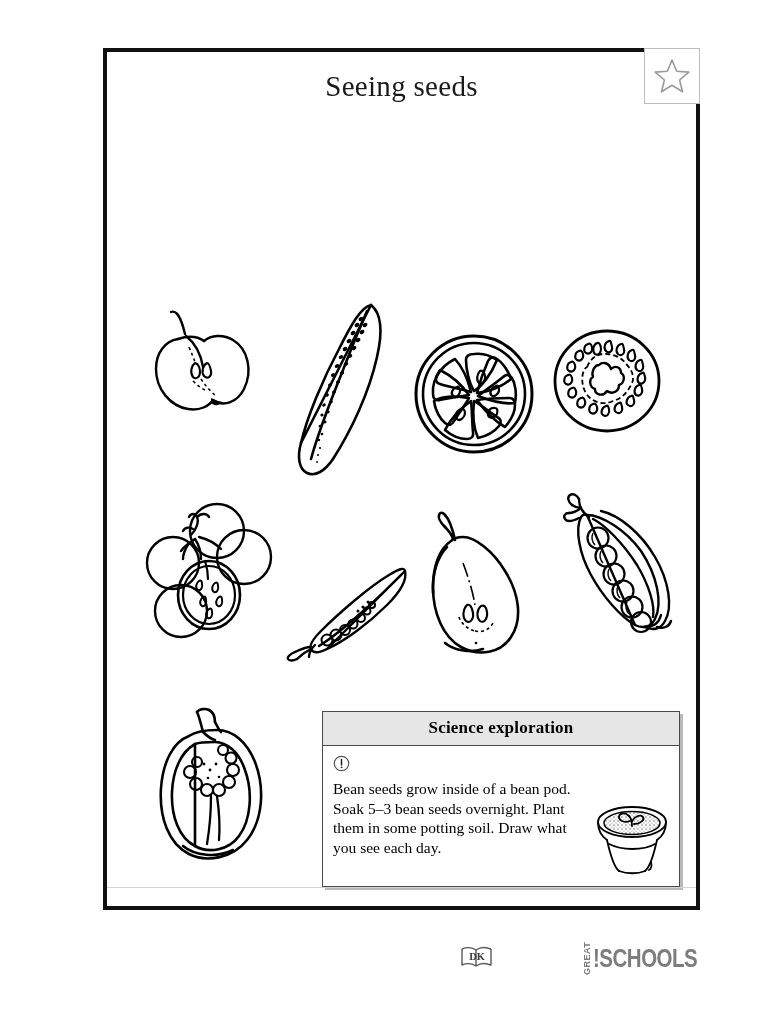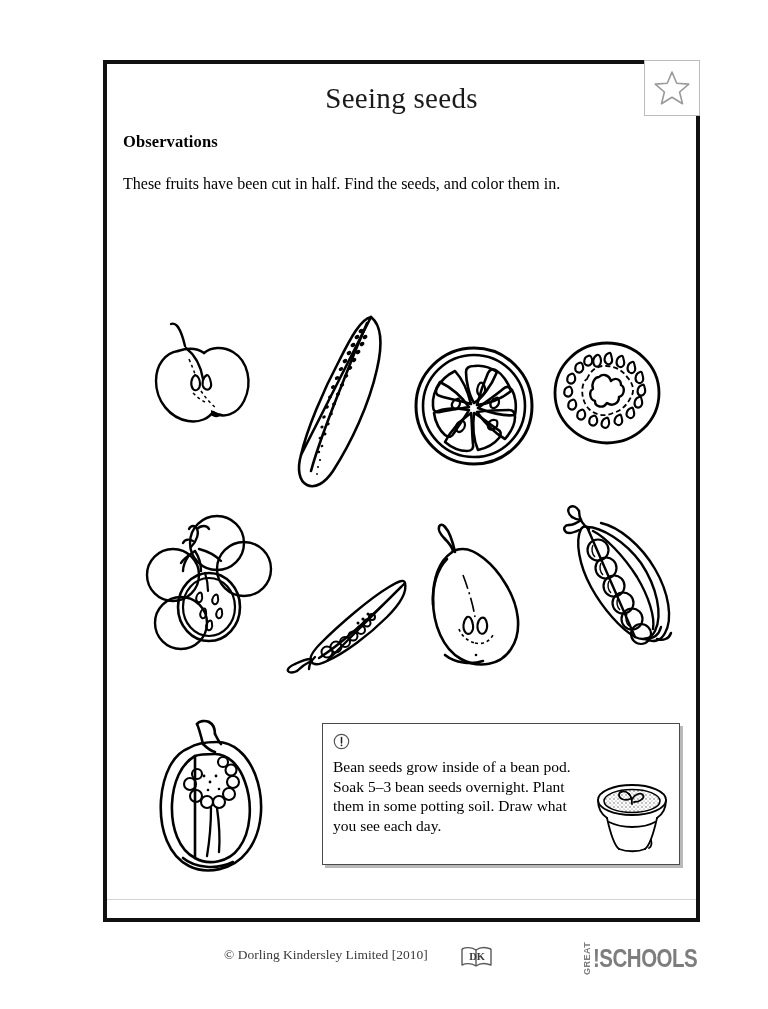--- a/index.html
+++ b/index.html
@@ -13,21 +13,21 @@
     position: relative;
     font-family: "Liberation Serif", serif;
     color: #000000;
     overflow: hidden;
   }
 
   
   .page-frame {
     position: absolute;
     left: 103px;
-    top: 60px;
+    top: 48px;
     width: 597px;
     height: 862px;
     border: 4px solid #111111;
     background: #14b8a6;
     box-sizing: border-box;
   }
   .page-inner {
     position: absolute;
     inset: 0;
     background: #ffffff;
@@ -225,23 +225,21 @@
 
     <div class="title">Seeing seeds</div>
 
     <div class="star-badge">
       <svg width="40" height="40" viewBox="0 0 40 40">
         <polygon points="20,4 24.7,15.2 36.8,16.1 27.6,24 30.5,35.8 20,29.3 9.5,35.8 12.4,24 3.2,16.1 15.3,15.2" fill="none" stroke="#9a9a9a" stroke-width="1.6" stroke-linejoin="round"></polygon>
       </svg>
     </div>
 
     <div class="text-col">
-      <p class="section-head">Observations</p>
       <div class="spacer-block"></div>
-      <p class="section-body">These fruits have been cut in half. Find the seeds, and color them in.</p>
     </div>
 
     <div class="fruit-area">
 
       <div class="fruit-cell" style="left:28px; top:16px;">
         <svg width="115" height="120" viewBox="0 0 115 120">
           <g fill="none" stroke="#000" stroke-width="2.4" stroke-linecap="round" stroke-linejoin="round">
             <path d="M33 36 C20 38 11 50 11 66 C11 86 25 103 43 106 C55 108 64 103 68 97"></path>
             <path d="M68 97 C78 104 92 100 99 86 C108 68 103 46 88 37 C78 31 66 32 59 38"></path>
             <path d="M59 38 C52 33 42 33 33 36"></path>
@@ -501,20 +499,21 @@
           <circle cx="72" cy="77" r="1.3"></circle>
         </g>
         <g fill="none" stroke="#000" stroke-width="2.3" stroke-linecap="round">
           <path d="M64 96 C64 112 62 132 60 144"></path>
           <path d="M70 96 C72 110 73 128 72 140"></path>
         </g>
       </svg>
     </div>
 
     <div class="explore-box">
+      <div class="explore-header">Science exploration</div>
       <div class="explore-body">
         <p class="warn-line">
           <span class="warn-icon">
             <svg width="17" height="17" viewBox="0 0 17 17">
               <circle cx="8.5" cy="8.5" r="7.2" fill="none" stroke="#555" stroke-width="1.2"></circle>
               <line x1="8.5" y1="4.4" x2="8.5" y2="10" stroke="#222" stroke-width="1.5" stroke-linecap="round"></line>
               <circle cx="8.5" cy="12.3" r="0.9" fill="#222"></circle>
             </svg>
           </span>
         </p>
@@ -548,21 +547,20 @@
           </svg>
         </div>
       </div>
     </div>
 
     <div class="bottom-rule"></div>
   </div>
 </div>
 
 <div class="footer">
-  <div class="copyright">© Dorling Kindersley Limited [2010]</div>
 
   <div class="dk-logo">
     <svg width="34" height="26" viewBox="0 0 34 26">
       <g fill="none" stroke="#5a5a5a" stroke-width="1.4" stroke-linejoin="round">
         <path d="M2 5 C6 3 12 3 16 6 C20 3 26 3 31 5"></path>
         <path d="M2 5 L2 21 C6 19 12 19 16 22 C20 19 26 19 31 21 L31 5"></path>
         <line x1="16" y1="6" x2="16" y2="22"></line>
       </g>
       <text x="17" y="16" font-family="Liberation Serif, serif" font-size="10.5" font-weight="bold" fill="#3a3a3a" text-anchor="middle">DK</text>
     </svg>

